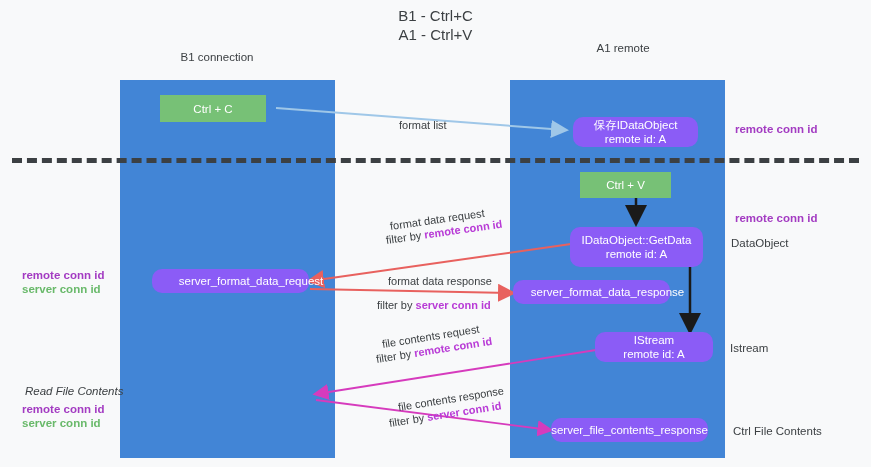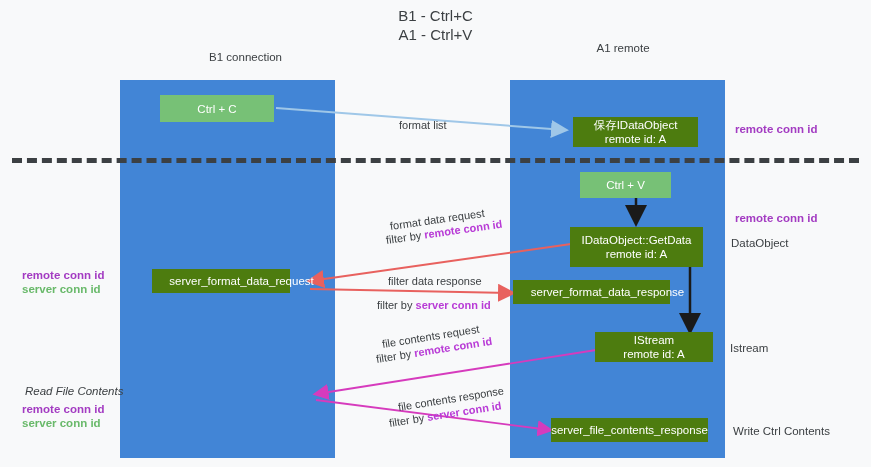--- a/index.html
+++ b/index.html
@@ -54,21 +54,21 @@
     flex-direction: column;
     align-items: center;
     justify-content: center;
     text-align: center;
     color: #ffffff;
     font-size: 11.5px;
     line-height: 14px;
     white-space: pre-line;
   }
   .node.green { background: #77c176; }
-  .node.orange { background: #4d7c0f; }
+  .node.orange { background: #8b5cf6; border-radius: 10px; }
   .side-label {
     position: absolute;
     font-size: 11.5px;
     line-height: 14px;
     color: #3c4043;
     white-space: pre-line;
   }
   .side-label.bold-purple {
     color: #a33bc2;
     font-weight: bold;
@@ -101,21 +101,21 @@
   }
 </style>
 </head>
 <body>
 
 <div id="canvas">
 
   <div class="title">B1 - Ctrl+C
 A1 - Ctrl+V</div>
 
-  <div class="col-header" style="left:152px; top:50px; width:130px;text-align:right;">B1
+  <div class="col-header" style="left:152px; top:50px; width:130px;">B1
 connection</div>
   <div class="col-header" style="left:558px; top:41px; width:130px;">A1
 remote</div>
 
   <div class="lane" style="left:120px; top:80px; width:215px; height:378px;"></div>
   <div class="lane" style="left:510px; top:80px; width:215px; height:378px;"></div>
 
   <div class="dash-line"></div>
 
   <svg class="arrows" viewBox="0 0 871 467">
@@ -142,63 +142,63 @@
 
     <line x1="310" y1="289" x2="512" y2="293" stroke="#e8615e" stroke-width="2" marker-end="url(#ah-red)"></line>
 
     <line x1="690" y1="257" x2="690" y2="330" stroke="#1a1a1a" stroke-width="2.5" marker-end="url(#ah-black)"></line>
 
     <line x1="596" y1="350" x2="316" y2="394" stroke="#d63bbd" stroke-width="1.8" marker-end="url(#ah-magenta)"></line>
 
     <line x1="316" y1="400" x2="550" y2="430" stroke="#d63bbd" stroke-width="1.8" marker-end="url(#ah-magenta)"></line>
   </svg>
 
-  <div class="node green" style="left:160px; top:95px; width:114px; height:27px;">Ctrl + C</div>
+  <div class="node green" style="left:160px; top:95px; width:106px; height:27px;">Ctrl + C</div>
 
   <div class="node orange" style="left:573px; top:117px; width:125px; height:30px;">保存IDataObject
 remote id: A</div>
 
   <div class="node green" style="left:580px; top:172px; width:91px; height:26px;">Ctrl + V</div>
 
   <div class="node orange" style="left:570px; top:227px; width:133px; height:40px;">IDataObject::GetData
 remote id: A</div>
 
   <div class="node orange" style="left:595px; top:332px; width:118px; height:30px;">IStream
 remote id: A</div>
 
-  <div class="node orange" style="left:152px; top:269px; width:138px; height:24px;padding-left:41px;">server_format_data_request</div>
+  <div class="node orange" style="left:152px; top:269px; width:157px; height:24px;padding-left:41px;">server_format_data_request</div>
 
   <div class="node orange" style="left:513px; top:280px; width:157px; height:24px;padding-left:32px;">server_format_data_response</div>
 
 
   <div class="node orange" style="left:551px; top:418px; width:157px; height:24px;">server_file_contents_response</div>
 
   <div class="edge-label" style="left:399px; top:102px;margin-top:16px;">format list</div>
 
   <div class="edge-label rot-up" style="left:390px; top:219px;">format data request</div>
   <div class="edge-label rot-up" style="left:386px; top:233px;"><span>filter by </span><span class="hl-remote">remote conn id</span></div>
 
-  <div class="edge-label" style="left:388px; top:274px;">filter data response</div>
+  <div class="edge-label" style="left:388px; top:274px;">format data response</div>
   <div class="edge-label" style="left:377px; top:298px;"><span>filter by </span><span class="hl-server">server conn id</span></div>
 
   <div class="edge-label rot-up2" style="left:382px; top:337px;">file contents request</div>
   <div class="edge-label rot-up2" style="left:376px; top:352px;"><span>filter by </span><span class="hl-remote">remote conn id</span></div>
 
   <div class="edge-label rot-up2" style="left:398px; top:400px;">file contents response</div>
   <div class="edge-label rot-up2" style="left:389px; top:416px;"><span>filter by </span><span class="hl-server">server conn id</span></div>
 
   <div class="side-label bold-purple" style="left:735px; top:122px;">remote conn id</div>
 
   <div class="side-label bold-purple" style="left:735px; top:211px;">remote conn id</div>
 
   <div class="side-label" style="left:731px; top:236px;">DataObject</div>
 
   <div class="side-label" style="left:730px; top:341px;">Istream</div>
 
-  <div class="side-label" style="left:733px; top:424px;">Write Ctrl Contents</div>
+  <div class="side-label" style="left:733px; top:424px;">Ctrl File Contents</div>
 
   <div class="conn-pair" style="left:22px; top:268px;">
     <span class="remote">remote conn id</span>
     <span class="server">server conn id</span>
   </div>
 
   <div class="side-label" style="left:25px; top:384px;font-style:italic;">Read File Contents</div>
 
   <div class="conn-pair" style="left:22px; top:402px;">
     <span class="remote">remote conn id</span>

